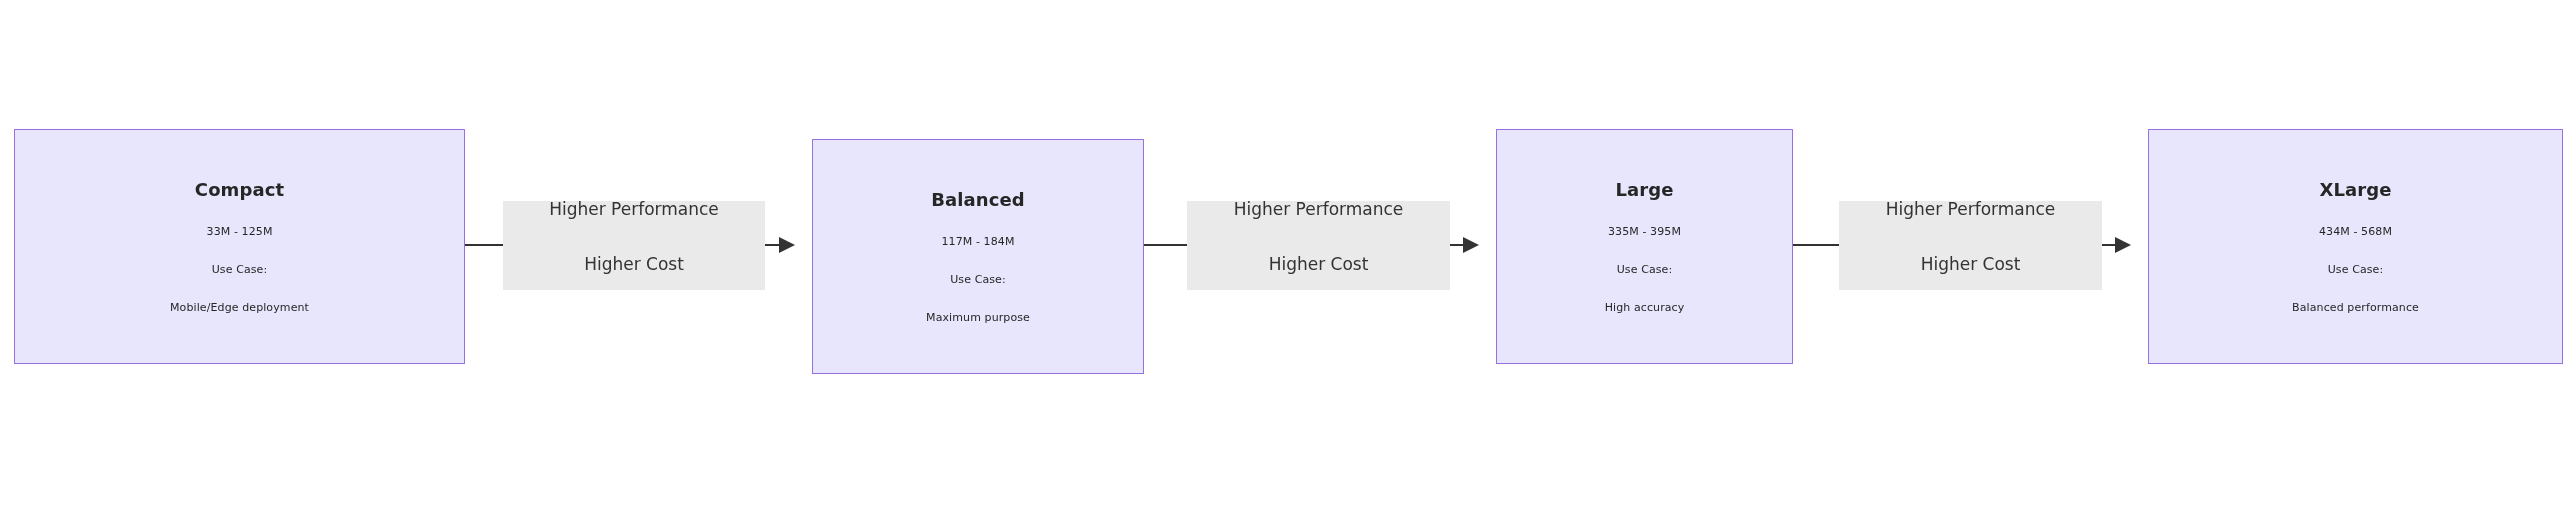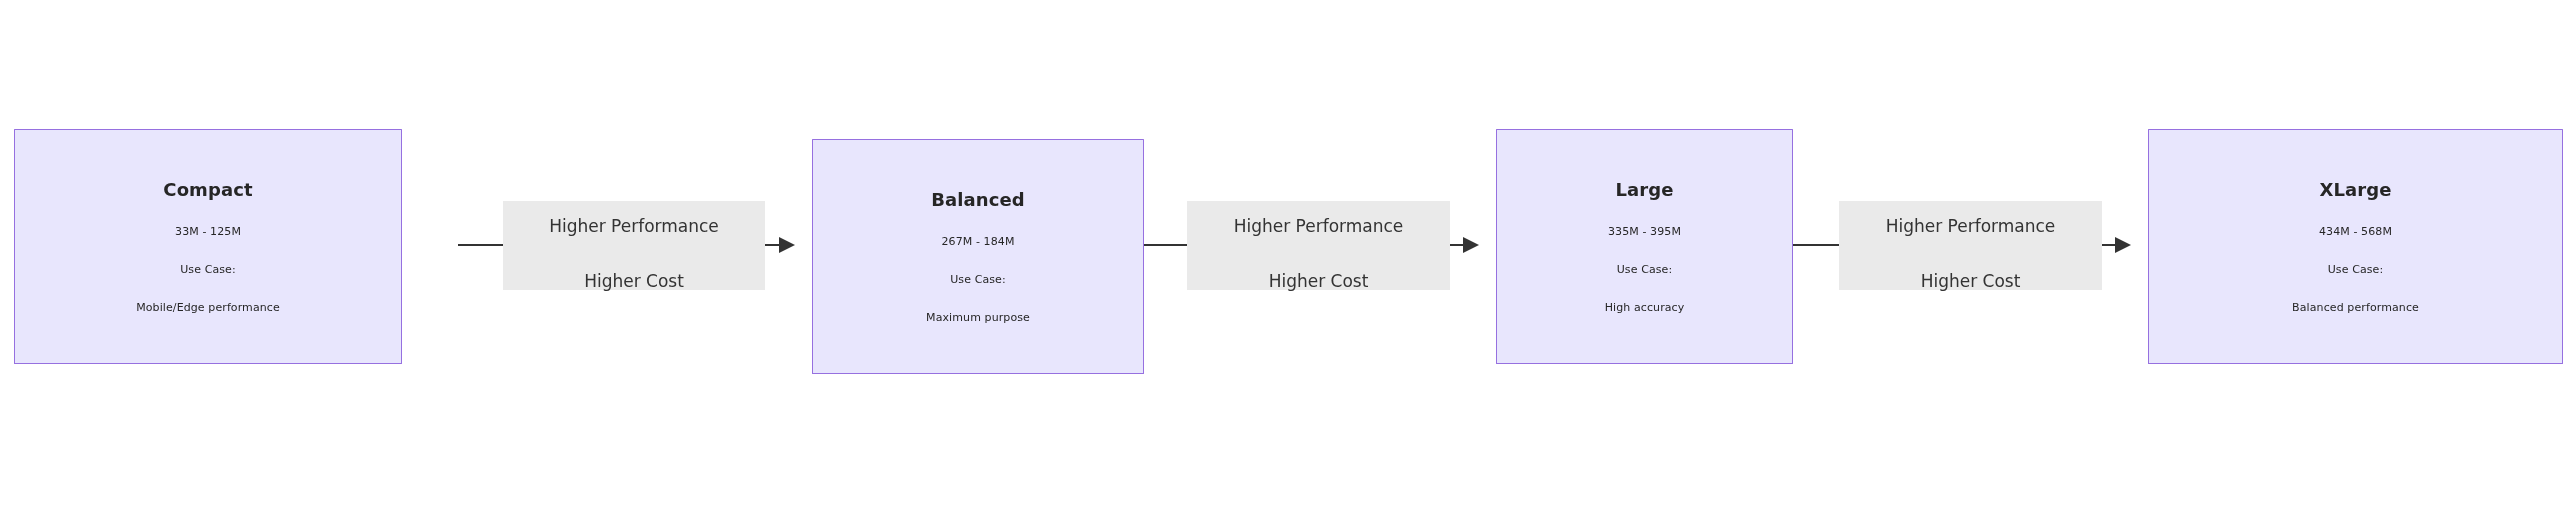--- a/index.html
+++ b/index.html
@@ -75,21 +75,21 @@
     border-left: 16.4px solid #333333;
   }
 
   
   .edge-label {
     position: absolute;
     background: #eaeaea;
     display: flex;
     flex-direction: column;
     align-items: center;
-    justify-content: flex-end;
+    justify-content: flex-start;
     color: #333333;
     text-align: center;
     box-sizing: border-box;
   }
   .edge-label-line {
     display: block;
     white-space: nowrap;
     line-height: 1;
     font-size: 17px;
     font-weight: 400;
@@ -126,30 +126,30 @@
 
   <div class="edge" style="left:1793px; top:245px; width:338px;">
     <div class="edge-line" style="width:322px;"></div>
     <div class="edge-arrow" style="left:322px;"></div>
   </div>
   <div class="edge-label" style="left:1839px; top:201px; width:263px; height:89px;">
     <span class="edge-label-line top">Higher Performance</span>
     <span class="edge-label-line bottom">Higher Cost</span>
   </div>
 
-  <div class="node" style="left:14px; top:129px; width:388px; height:235px;">
+  <div class="node" style="left:14px; top:129px; width:451px; height:235px;">
     <span class="node-line title">Compact</span>
     <span class="node-line">33M - 125M</span>
     <span class="node-line">Use Case:</span>
-    <span class="node-line">Mobile/Edge performance</span>
+    <span class="node-line">Mobile/Edge deployment</span>
   </div>
 
   <div class="node" style="left:812px; top:139px; width:332px; height:235px;">
     <span class="node-line title">Balanced</span>
-    <span class="node-line">267M - 184M</span>
+    <span class="node-line">117M - 184M</span>
     <span class="node-line">Use Case:</span>
     <span class="node-line">Maximum purpose</span>
   </div>
 
   <div class="node" style="left:1496px; top:129px; width:297px; height:235px;align-items:center;">
     <span class="node-line title">Large</span>
     <span class="node-line">335M - 395M</span>
     <span class="node-line">Use Case:</span>
     <span class="node-line">High accuracy</span>
   </div>

